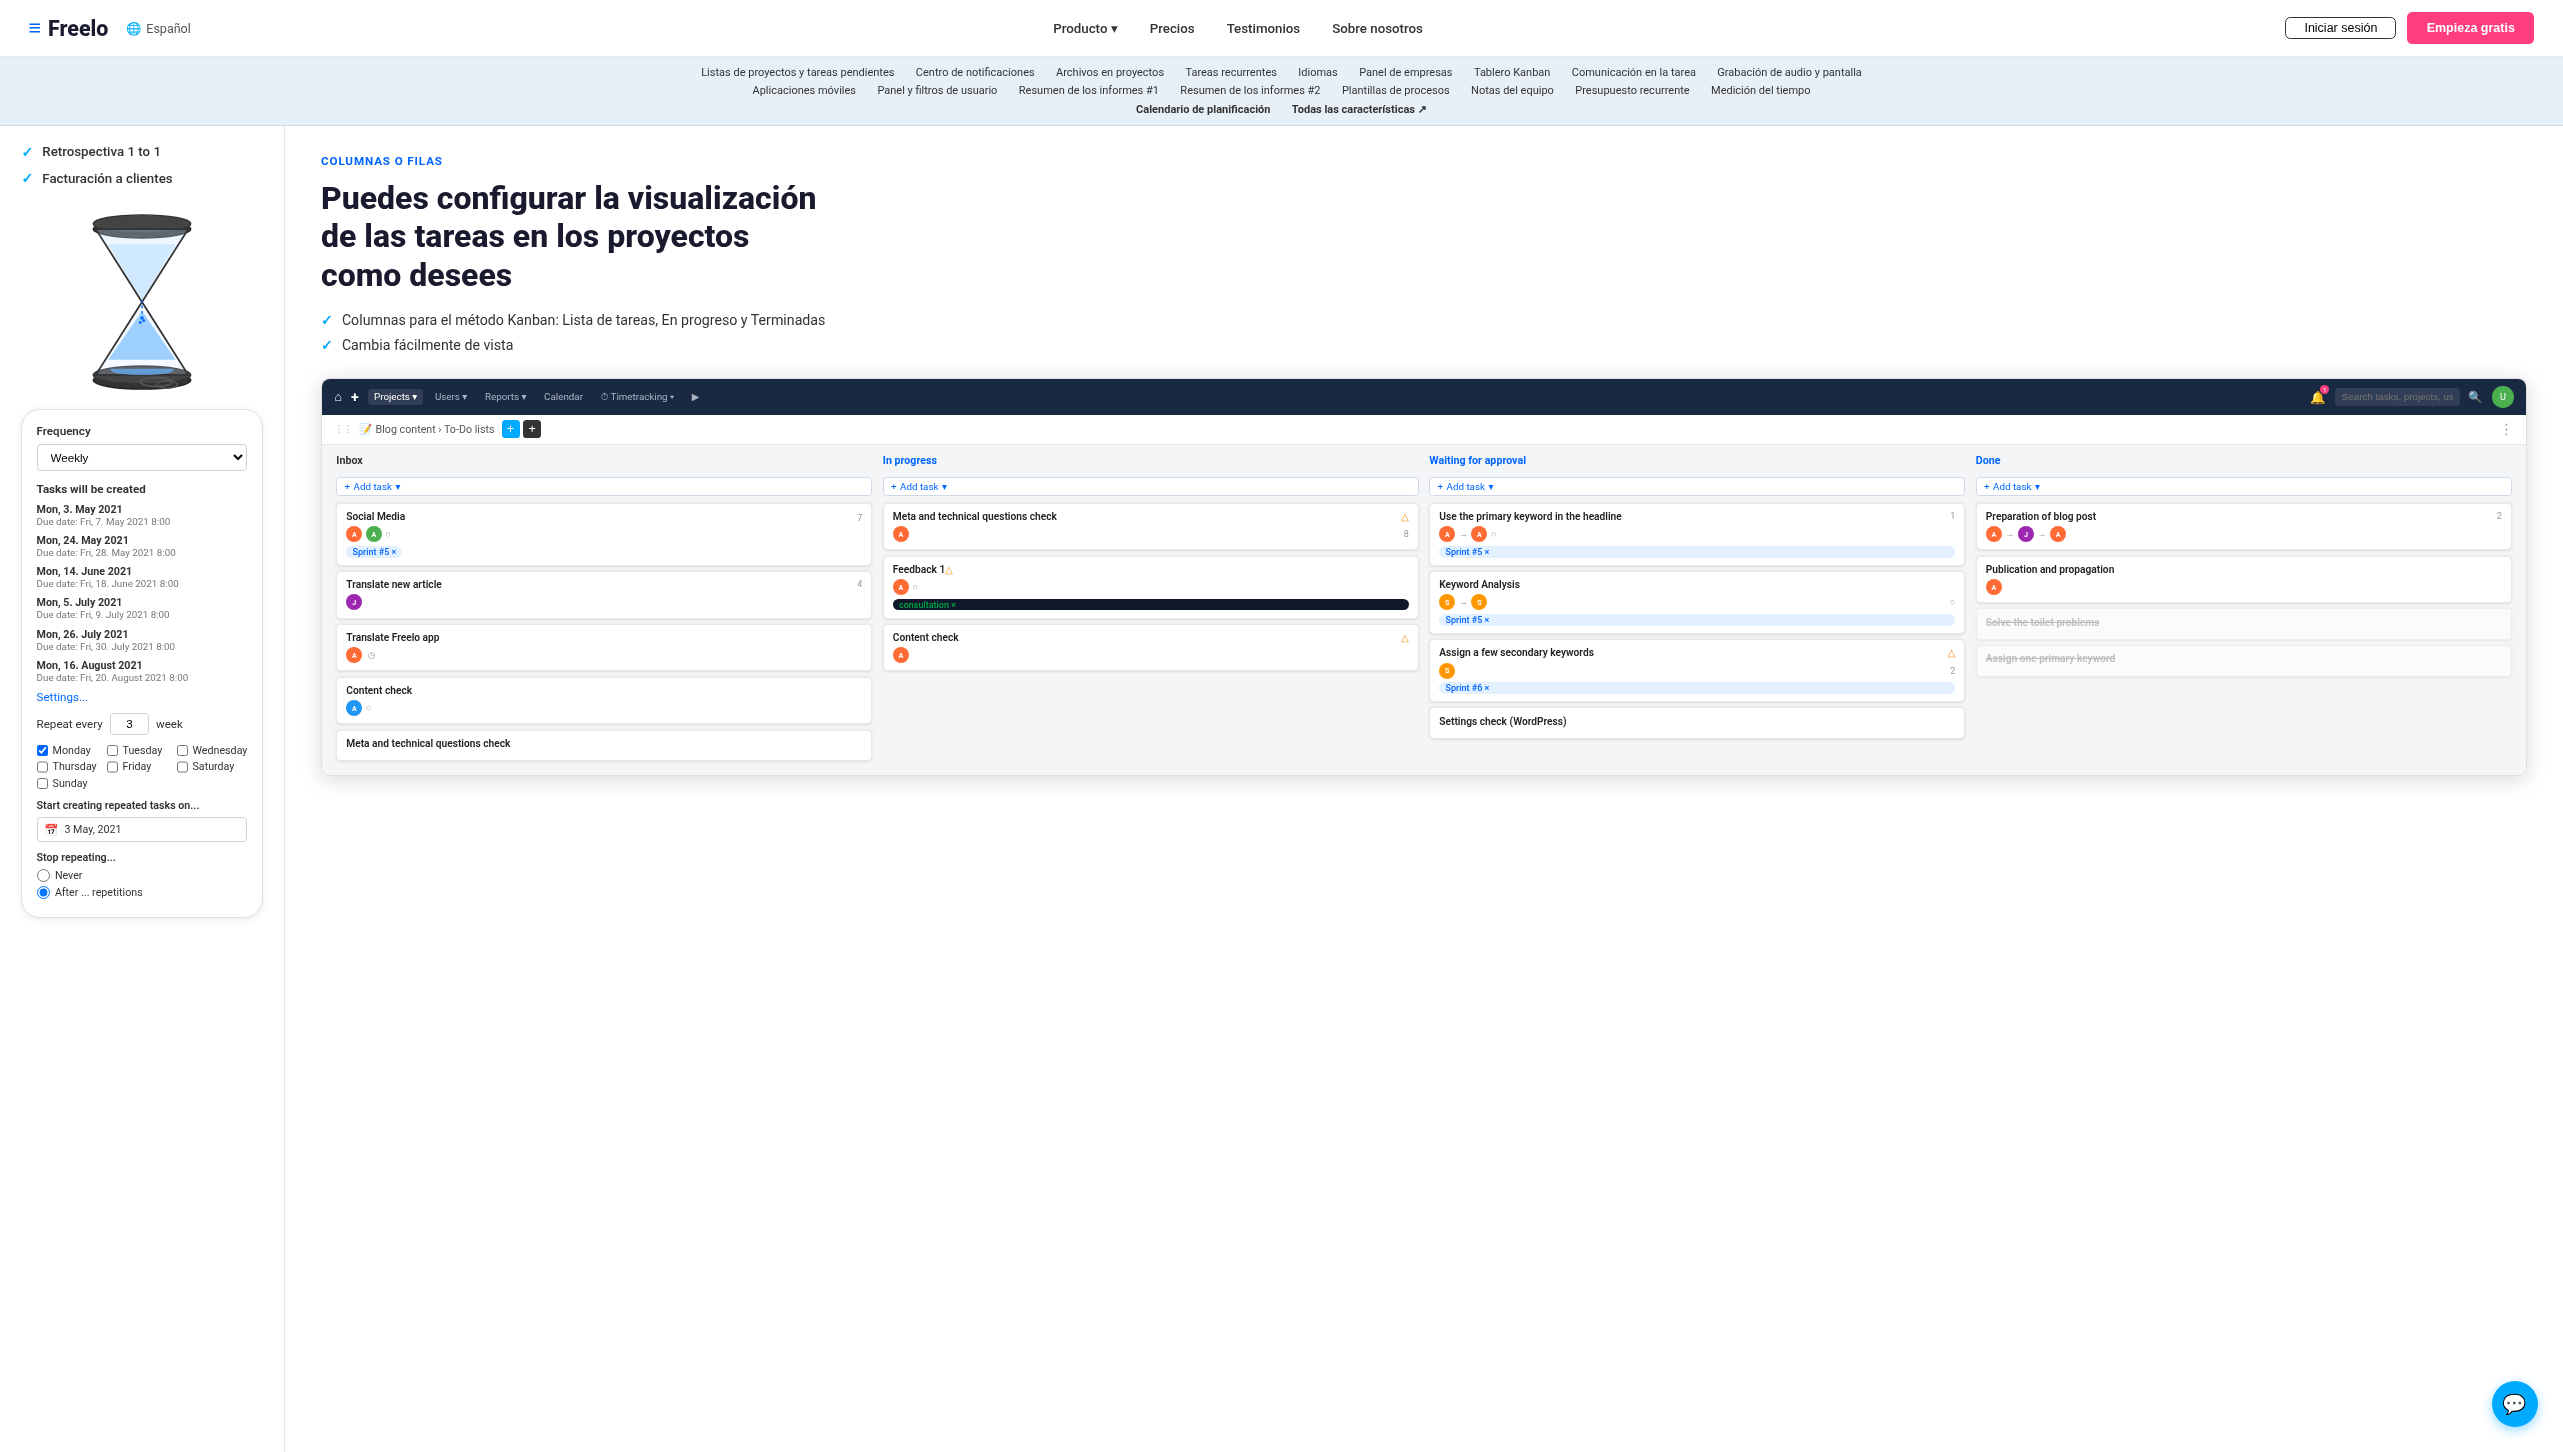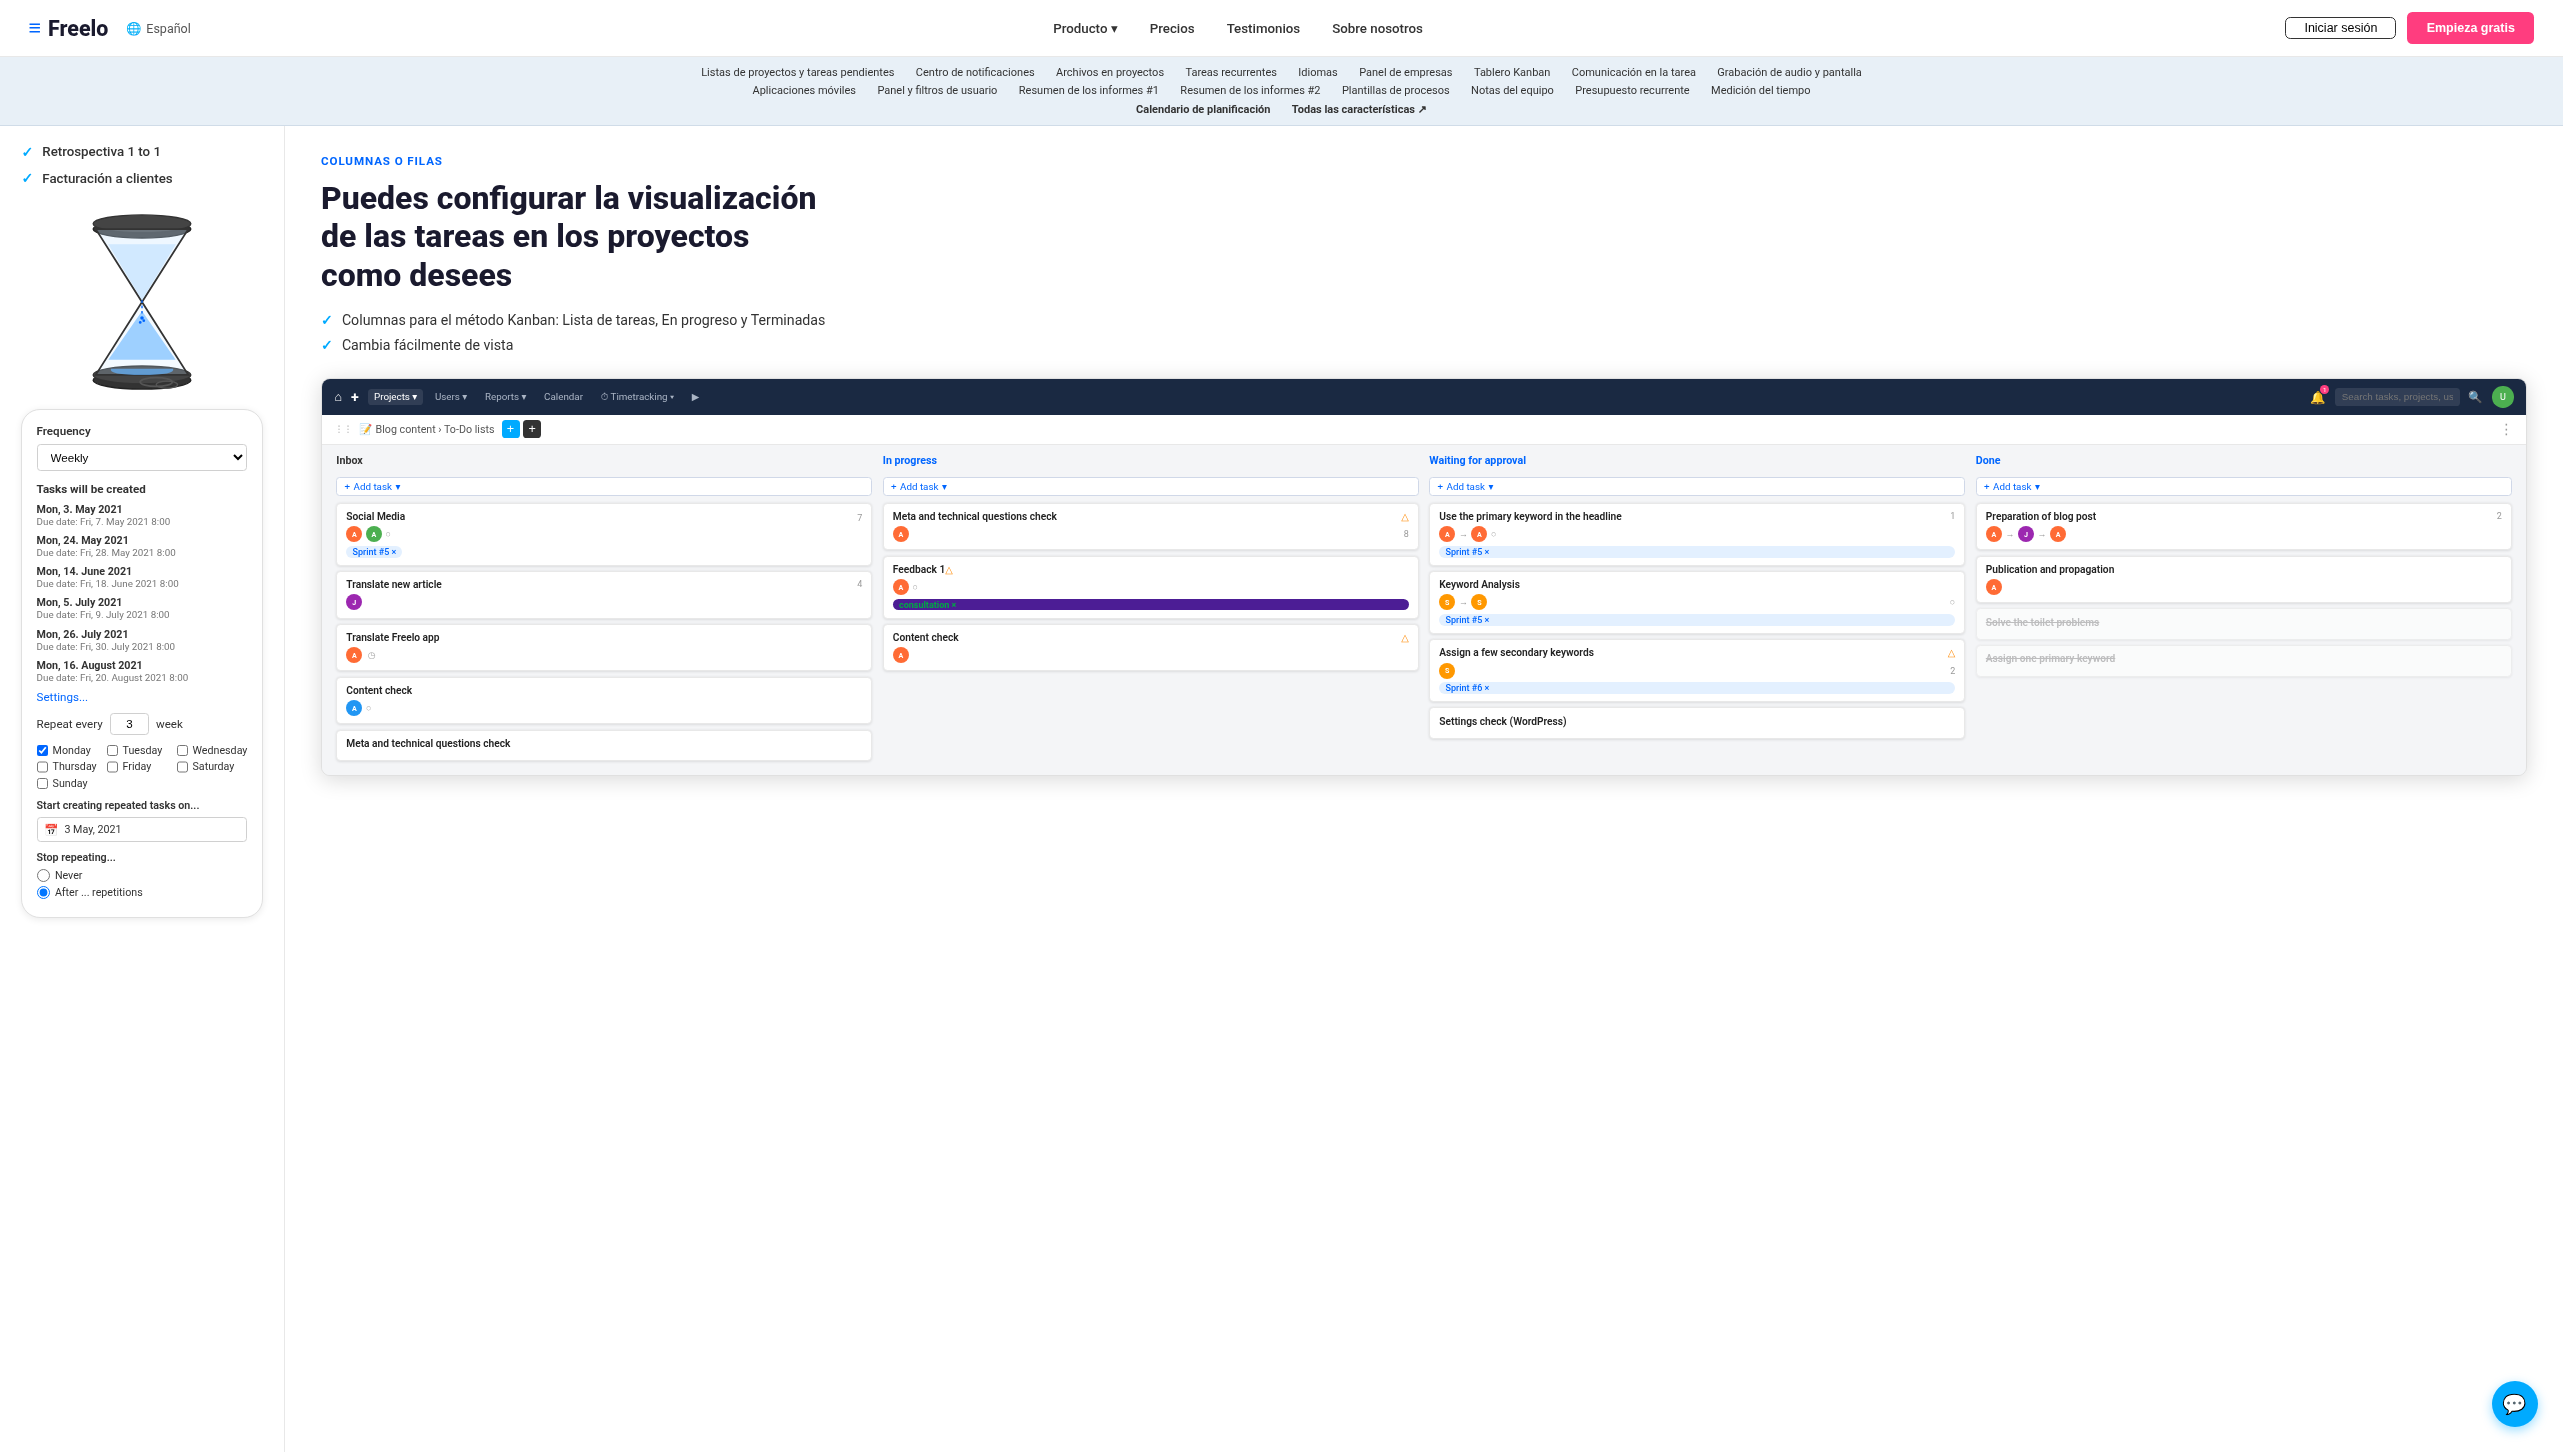--- a/index.html
+++ b/index.html
@@ -122,21 +122,21 @@
     .task-card {
       background: #fff; border-radius: 4.4px; padding: 7.1px 9px; margin-bottom: 5.3px;
       box-shadow: 0 0.9px 2.7px rgba(0,0,0,0.1); font-size: 9.8px; border: 0.9px solid #e8e8e8;
     }
     .task-card-title { font-weight: 600; color: #222; margin-bottom: 4.4px; font-size: 10.2px; }
     .task-card-title.strikethrough { text-decoration: line-through; color: #999; }
     .task-meta { display: flex; align-items: center; gap: 3.6px; flex-wrap: wrap; }
     .avatar-sm { width: 16px; height: 16px; border-radius: 50%; display: flex; align-items: center; justify-content: center; font-size: 7.1px; color: #fff; font-weight: 700; }
     .tag { border-radius: 9px; padding: 0.9px 6.2px; font-size: 9px; font-weight: 500; display: flex; align-items: center; gap: 2.7px; }
     .tag-blue { background: #e3f0ff; color: #0066ff; }
-    .tag-green { background: #4c1d95; color: #00aa44; font-weight: bold; }
+    .tag-green { background: #0f172a; color: #00aa44; }
 
     
     .chat-btn {
       position: fixed; bottom: 25px; right: 25px;
       background: #00aaff; border-radius: 50%; width: 46px; height: 46px;
       display: flex; align-items: center; justify-content: center;
       cursor: pointer; box-shadow: 0 3.6px 10.7px rgba(0,170,255,0.4); z-index: 999;
     }
   </style>
 </head>

